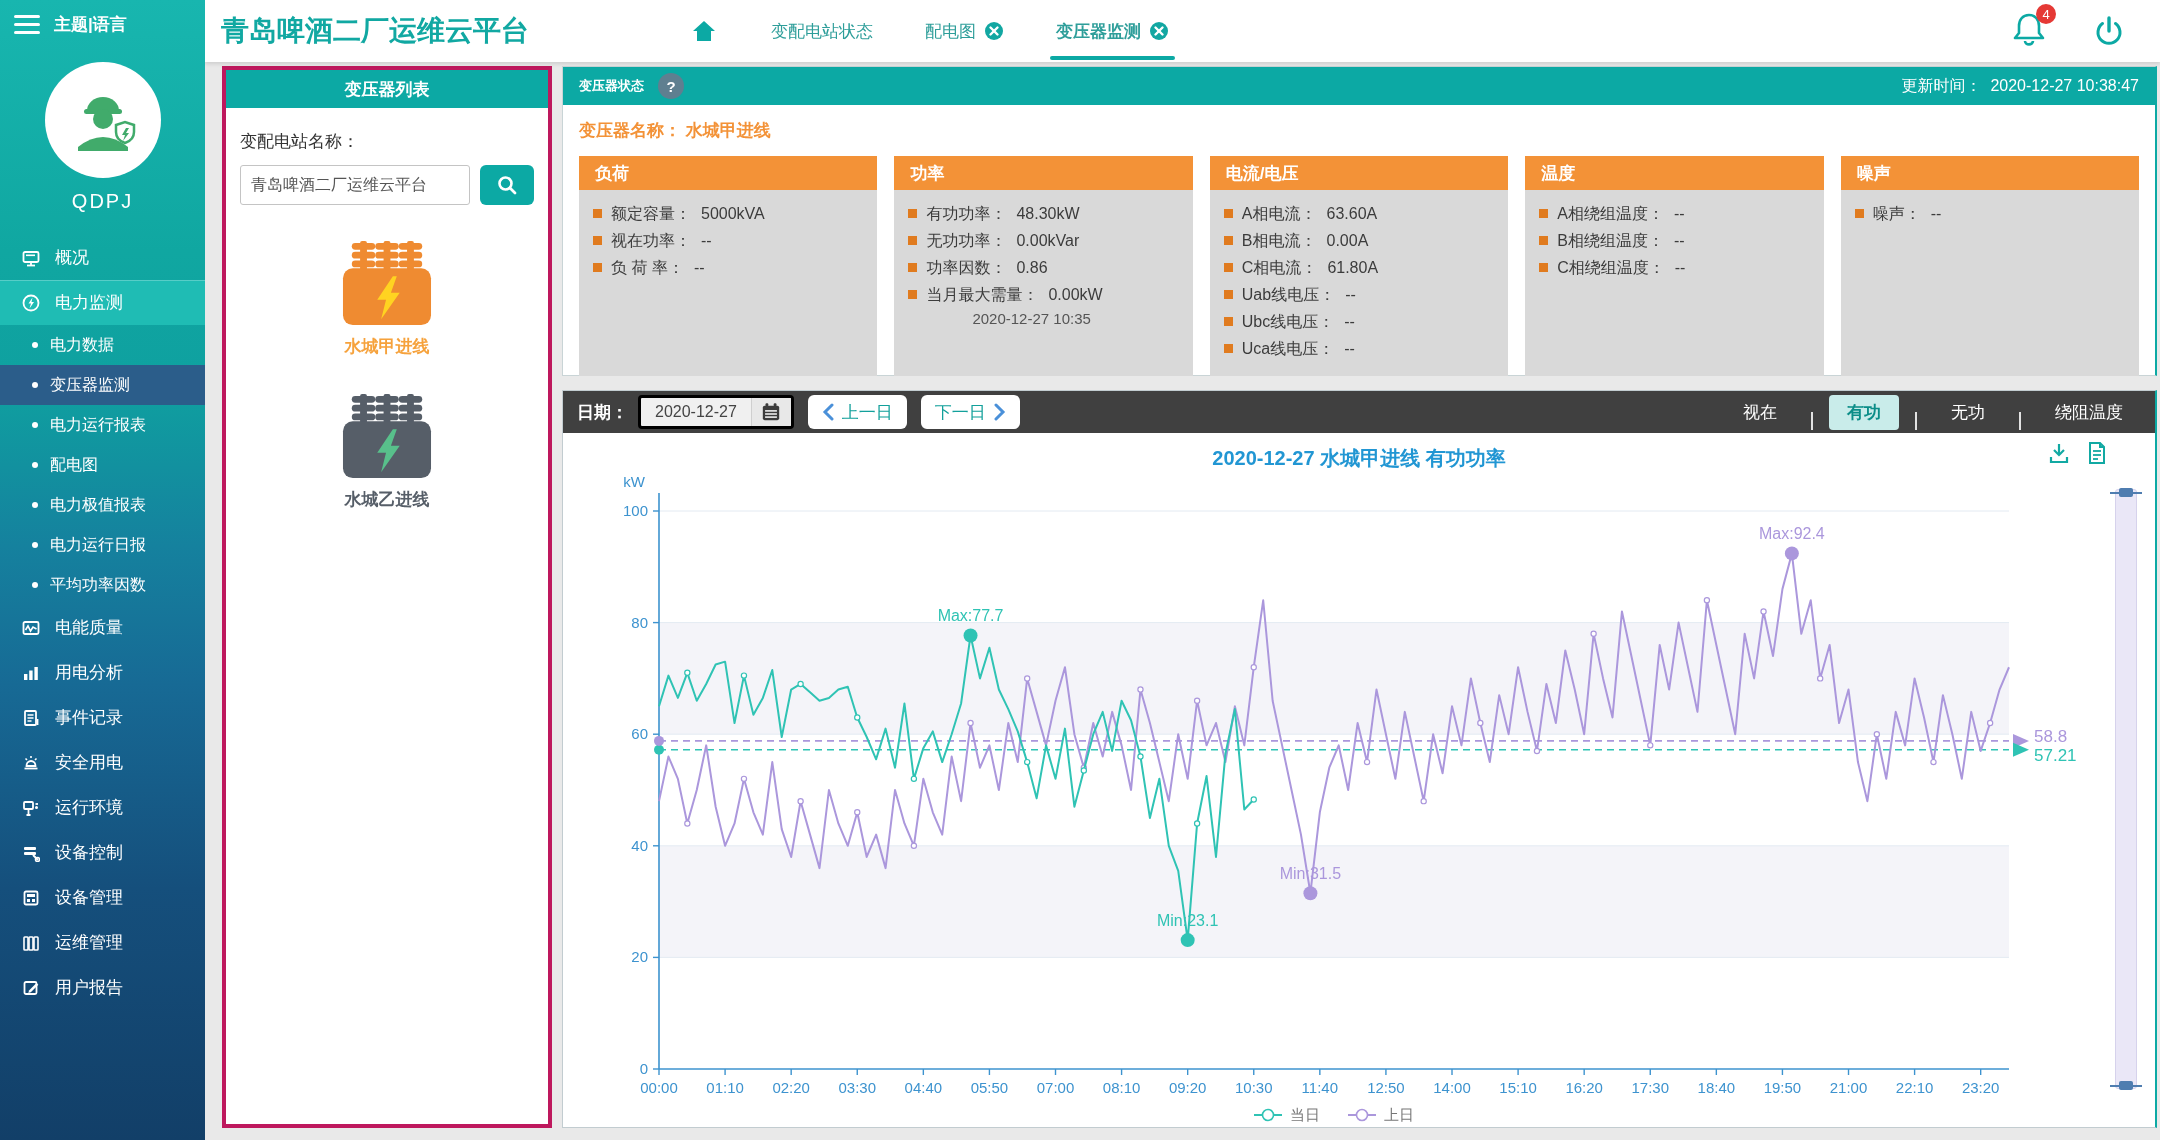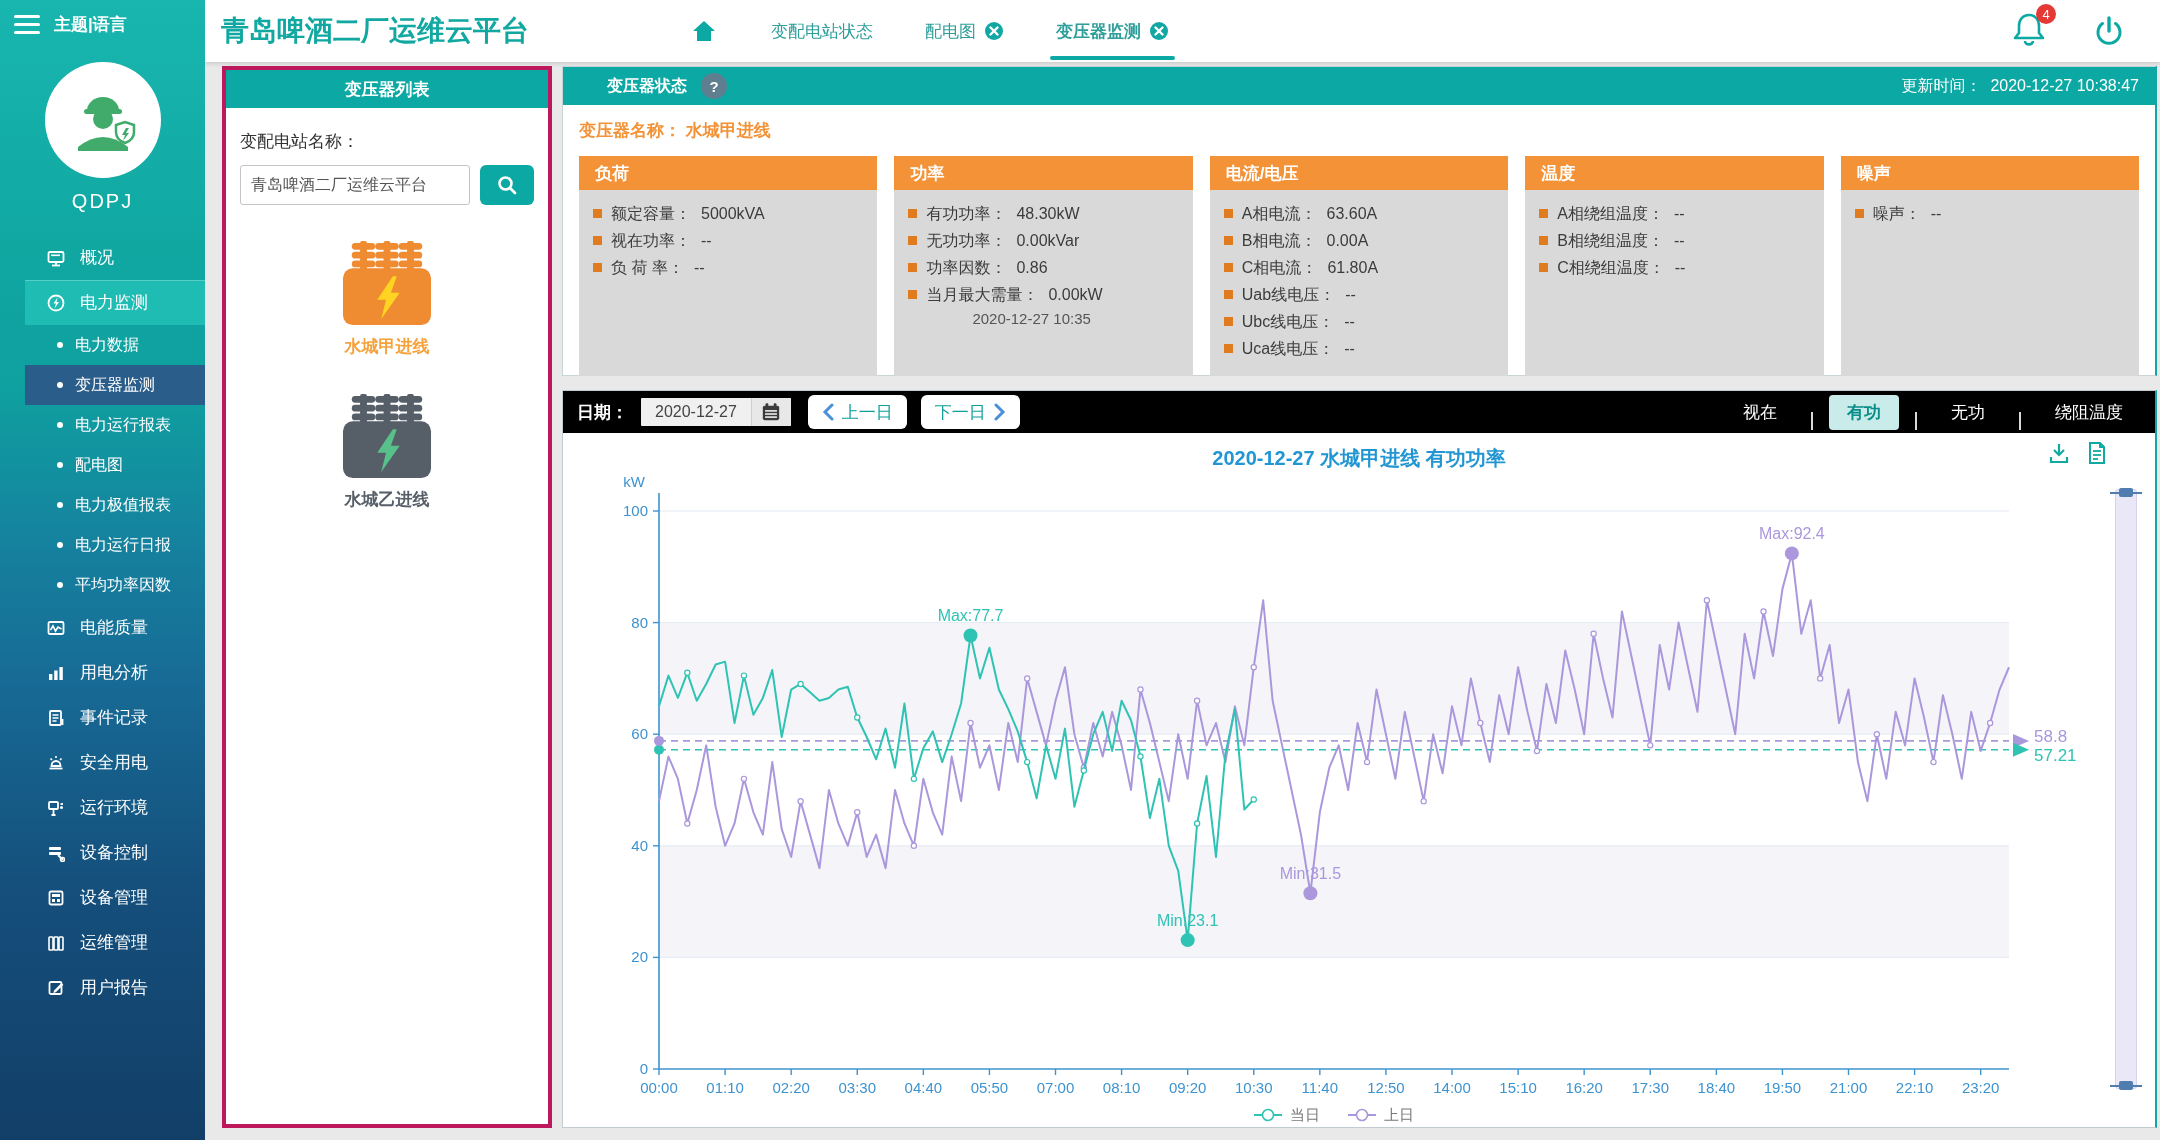--- a/index.html
+++ b/index.html
@@ -9,21 +9,21 @@
   
   #sidebar { position:absolute; left:0; top:0; width:205px; height:1140px;
     background:linear-gradient(180deg,#18b6af 0%,#10a7a1 22%,#0fa0a0 34%,#15819e 48%,#176a95 60%,#154f7c 78%,#123f68 100%);
     color:#fff; z-index:5; }
   #sb-top { height:48px; display:flex; align-items:center; padding:13px 14px; gap:14px; font-size:17px; font-weight:bold; }
   #hamburger { width:26px; cursor:pointer; }
   #hamburger div { height:3px; background:#fff; margin:5px 0; border-radius:2px; }
   #avatar-wrap { text-align:center; margin-top:14px; }
   #avatar { width:116px; height:116px; border-radius:50%; background:#fff; margin:0 auto; display:flex; align-items:center; justify-content:center; }
   #user-name { margin-top:12px; font-size:20px; letter-spacing:2px; }
-  #menu { margin-top:22px;padding-left:25px; }
+  #menu { margin-top:22px; }
   .mi-top { height:45px; display:flex; align-items:center; gap:13px; padding-left:20px; font-size:17px; cursor:pointer; }
   .mi-top.active { background:#1fbcb4; box-shadow:inset 0 1px 0 rgba(255,255,255,.25); }
   .mi-sub { height:40px; display:flex; align-items:center; padding-left:50px; font-size:16px; cursor:pointer; position:relative; }
   .mi-sub::before { content:""; width:6px; height:6px; border-radius:50%; background:#fff; position:absolute; left:32px; top:17px; }
   .mi-sub.selected { background:#2b5d8a; }
   .mi-icon { width:22px; height:22px; flex:0 0 22px; display:flex; align-items:center; justify-content:center; }
 
   
   #header { position:absolute; left:205px; top:0; width:1955px; height:62px; background:#fff;
     box-shadow:0 2px 4px rgba(0,0,0,.12); display:flex; align-items:center; z-index:4; }
@@ -44,37 +44,37 @@
   #search-row { display:flex; gap:10px; padding:0 14px; }
   #station-input { flex:1; height:40px; border:1px solid #c4c4c4; border-radius:3px; font-size:16px; padding:0 10px; color:#555;
     font-family:"Liberation Sans","DejaVu Sans",sans-serif; }
   #search-btn { width:54px; height:40px; background:#0ca9a4; border:none; border-radius:6px; cursor:pointer; display:flex; align-items:center; justify-content:center; }
   .tr-item { margin-top:34px; text-align:center; cursor:pointer; }
   .tr-item .tr-label { font-size:17px; font-weight:bold; margin-top:2px; }
 
   
   #status { position:absolute; left:562px; top:66px; width:1595px; height:310px; background:#fff; border:1px solid #c9d4d6; border-right:2px solid #0ca9a4; }
   #status-h { height:38px; background:#0ca9a4; display:flex; align-items:center; color:#fff; padding:0 16px; }
-  #status-title { font-size:16px; font-weight:bold; margin-left:28px; }
+  #status-title { font-size:13px; font-weight:bold; }
   #help-circle { width:26px; height:26px; border-radius:50%; background:#5f7f90; color:#fff; font-size:15px; font-weight:bold;
     display:flex; align-items:center; justify-content:center; margin-left:14px; cursor:pointer; }
   #update-time { margin-left:auto; font-size:16px; }
   #tf-name-row { margin:14px 0 0 16px; font-size:17px; color:#f39237; font-weight:bold; }
   #cards { display:flex; gap:17px; padding:14px 16px 0 16px; }
   .card { flex:1; }
   .card-h { height:34px; background:#f39237; color:#fff; font-size:17px; font-weight:bold; display:flex; align-items:center; padding-left:16px; }
   .card-b { background:#d9d9d9; height:186px; padding:12px 14px; font-size:16px; color:#3c3c3c; }
   .cr { display:flex; align-items:center; margin-bottom:4px; line-height:23px; }
   .cr .bullet { width:9px; height:9px; background:#e07b1f; margin-right:9px; flex:0 0 9px; }
   .cr .cv { margin-left:10px; }
   .c-note { font-size:15px; color:#555; margin:2px 0 0 64px; }
 
   
   #chartpanel { position:absolute; left:562px; top:390px; width:1595px; height:738px; background:#fff; border:1px solid #c2ccd0; border-right:2px solid #0ca9a4; }
-  #chart-toolbar { height:42px; background:#000000; display:flex; align-items:center; padding:0 14px; color:#fff; }
+  #chart-toolbar { height:42px; background:#404040; display:flex; align-items:center; padding:0 14px; color:#fff; }
   #date-label { font-size:17px; font-weight:bold; }
   #date-box { display:flex; align-items:center; background:#f0f0f0; border:3px solid #000000; border-radius:4px; height:34px; margin-left:10px; overflow:hidden; }
   #date-value { padding:0 14px; color:#444; font-size:16px; }
   #cal-btn { width:40px; height:34px; border-left:1px solid #cfcfcf; display:flex; align-items:center; justify-content:center; background:#e8e8e8; cursor:pointer; }
   .nav-btn { background:#fff; color:#12a09b; border:none; border-radius:6px; height:34px; padding:8px 14px; font-size:17px;
     display:flex; align-items:center; gap:8px; margin-left:14px; cursor:pointer; font-family:inherit; }
   #modes { margin-left:auto; display:flex; align-items:flex-end; gap:16px; }
   .mode { font-size:17px; color:#fff; padding:6px 18px; cursor:pointer; border-radius:4px; }
   .mode.active { background:#c9ecea; color:#0a8d88; font-weight:bold; }
   .mode-sep { width:2px; height:18px; background:rgba(255,255,255,.85); }

